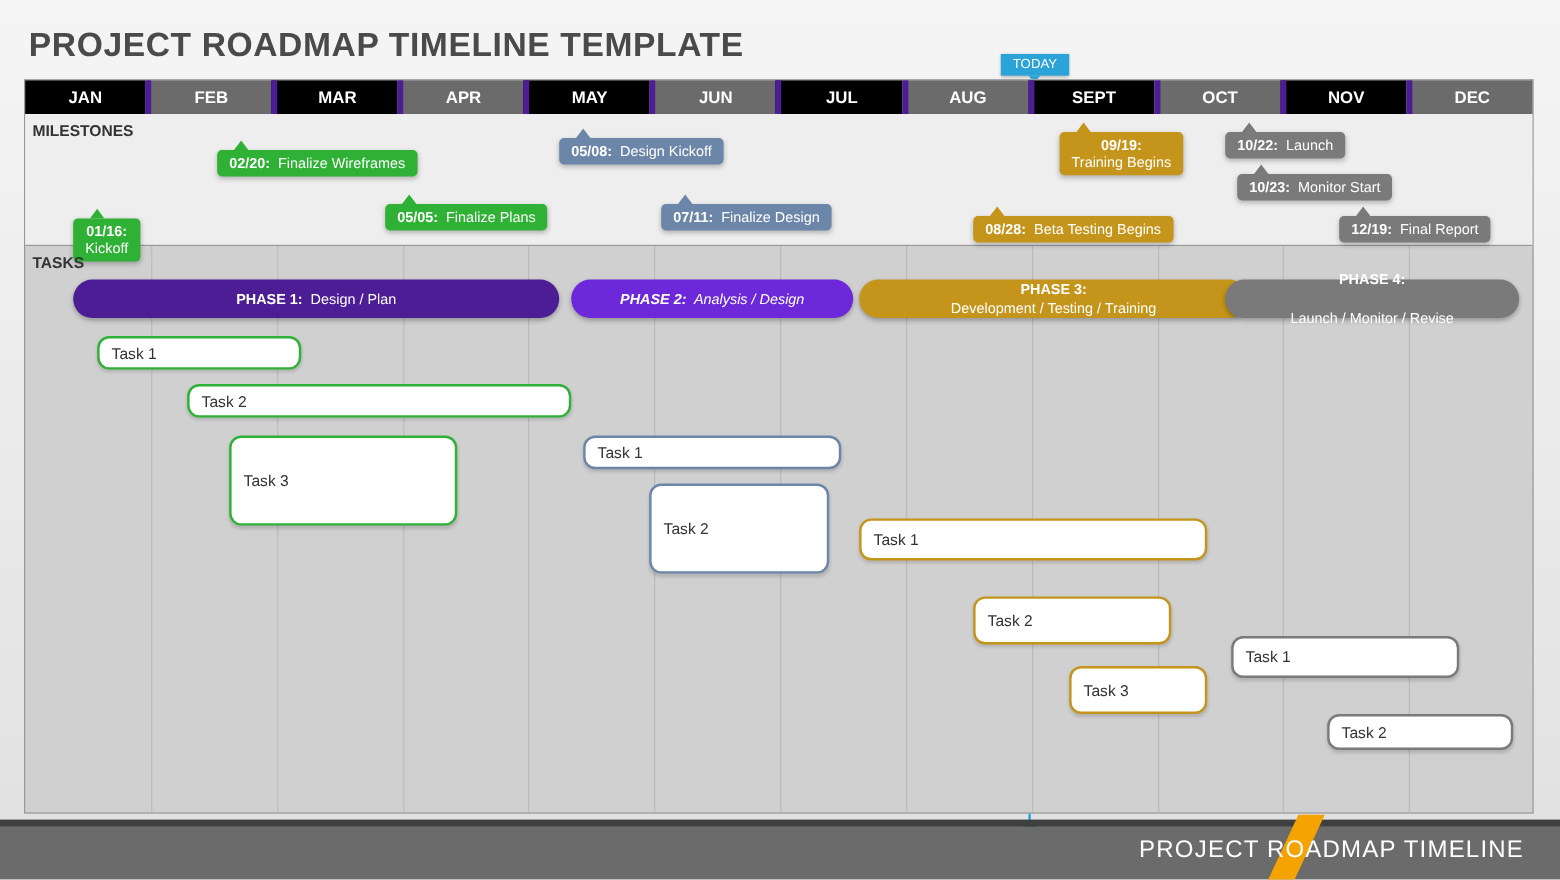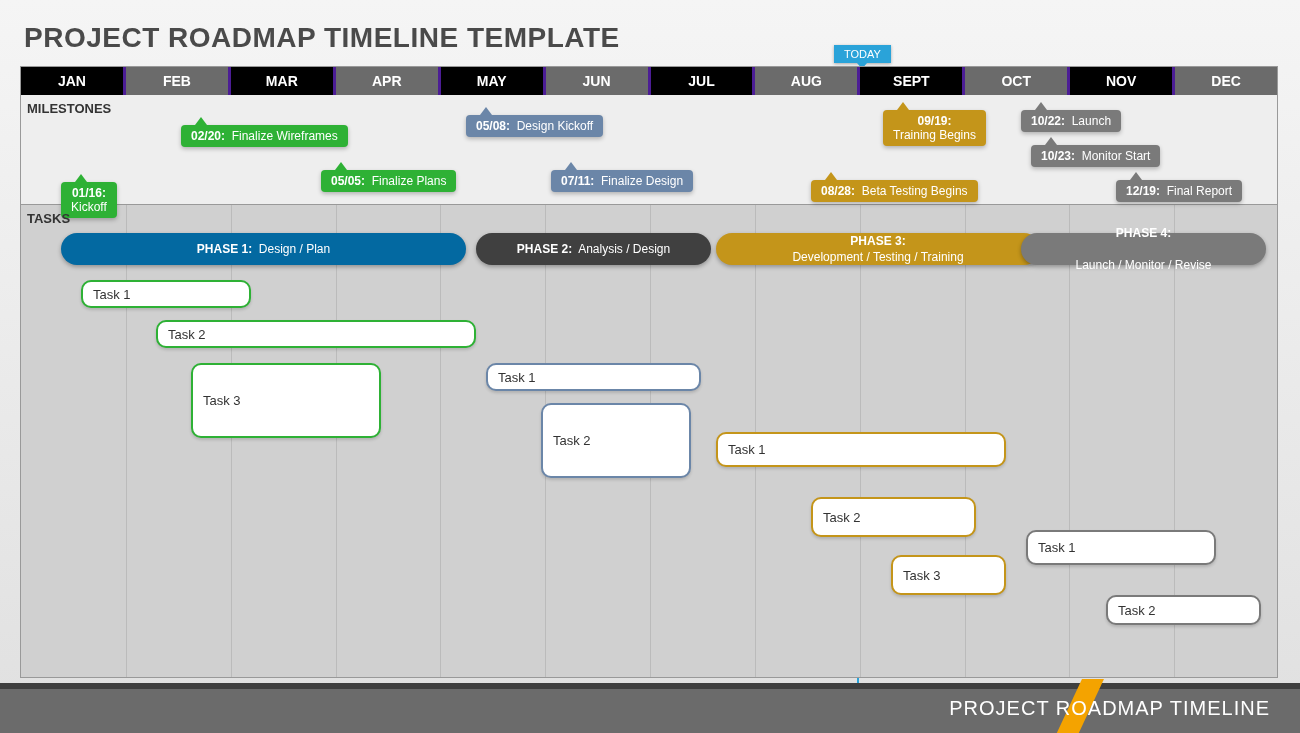--- a/index.html
+++ b/index.html
@@ -1,39 +1,39 @@
 <!DOCTYPE html>
 <html><head>
 <meta charset="utf-8">
 <style>
   * { box-sizing: border-box; margin: 0; padding: 0; }
   body { font-family: Arial, Helvetica, sans-serif; background: linear-gradient(to bottom,#f5f5f5,#e0e0e0); width:1300px; height:733px; overflow:hidden; }
   .slide { position:relative; width:1300px; height:733px; }
   .title { position:absolute; left:24px; top:22px; font-size:28px; font-weight:900; color:#4a4a4a; letter-spacing:0.5px; }
   .chart { position:absolute; left:20px; top:66px; width:1258px; height:612px; background:#d0d0d0; border:1px solid #999; }
   .months { position:relative; height:28px; display:flex; width:100%; }
-  .month { flex:1; line-height:28px; text-align:center; color:#fff; font-weight:bold; font-size:14px; border-left:3px solid #4c1d95; }
+  .month { flex:1; line-height:28px; text-align:center; color:#fff; font-weight:bold; font-size:14px; border-left:5px solid #4c1d95; }
   .month:first-child { border-left:none; }
   .month.dark { background:#000; }
   .month.gray { background:#6b6b6b; }
   .grid { position:absolute; top:28px; left:0; right:0; bottom:0; }
   .gridcol { position:absolute; top:0; bottom:0; border-left:1px solid #bbb; }
   .section-label { position:absolute; left:6px; font-size:13px; font-weight:900; color:#333; }
   .milestone-area { position:absolute; top:28px; left:0; right:0; height:110px; background:#eee; border-bottom:1px solid #999; }
   .milestone { position:absolute; padding:4px 10px; border-radius:4px; color:#fff; font-size:12px; white-space:nowrap; box-shadow:0 2px 4px rgba(0,0,0,0.25); }
   .milestone .date { font-weight:bold; }
   .milestone::before { content:""; position:absolute; top:-8px; left:14px; border-left:6px solid transparent; border-right:6px solid transparent; }
   .ms-green { background:#2eb135; } .ms-green::before { border-bottom:8px solid #2eb135; }
   .ms-blue  { background:#6b86a8; } .ms-blue::before  { border-bottom:8px solid #6b86a8; }
   .ms-gold  { background:#c4951a; } .ms-gold::before  { border-bottom:8px solid #c4951a; }
   .ms-gray  { background:#7a7a7a; } .ms-gray::before  { border-bottom:8px solid #7a7a7a; }
   .tasks-area { position:absolute; top:138px; left:0; right:0; bottom:0; }
   .phase { position:absolute; height:32px; border-radius:16px; color:#fff; text-align:center; line-height:16px; padding-top:0; display:flex; flex-direction:column; justify-content:center; font-size:12px; box-shadow:0 2px 4px rgba(0,0,0,0.3); }
   .phase .pt { font-weight:bold; }
-  .ph-green{ background:#0369a1; } .ph-blue{ background:#404040; } .ph-gold{ background:#c4951a; } .ph-gray{ background:#7a7a7a; }
+  .ph-green{ background:#4c1d95; } .ph-blue{ background:#6d28d9;font-style:italic; } .ph-gold{ background:#c4951a; } .ph-gray{ background:#7a7a7a; }
   .task { position:absolute; background:#fff; border:2px solid; border-radius:10px; font-size:13px; padding:6px 10px; color:#333; box-shadow:0 2px 3px rgba(0,0,0,0.15); }
   .bd-green{ border-color:#2eb135; } .bd-blue{ border-color:#6b86a8; } .bd-gold{ border-color:#c4951a; } .bd-gray{ border-color:#7a7a7a; }
   .today-flag { position:absolute; background:#2aa3d9; color:#fff; font-size:11px; font-weight:normal; padding:3px 10px; white-space:nowrap; box-shadow:0 1px 3px rgba(0,0,0,0.3); }
   .today-flag::after { content:""; position:absolute; left:50%; margin-left:-5px; bottom:-6px; border-left:5px solid transparent; border-right:5px solid transparent; border-top:6px solid #2aa3d9; }
   .today-line { position:absolute; width:2px; background:#2aa3d9; }
   .today-dot { position:absolute; width:10px; height:10px; border-radius:50%; background:#2aa3d9; margin-left:-4px; }
   .footer { position:absolute; left:0; right:0; bottom:0; height:44px; background:#6b6b6b; }
   .footer-stripe { position:absolute; top:-6px; left:0; right:0; height:6px; background:#3f3f3f; }
   .footer-text { position:absolute; right:30px; top:8px; color:#fff; font-size:20px; font-weight:300; letter-spacing:1px; }
   .footer-slash { position:absolute; right:210px; top:-10px; width:22px; height:60px; background:#f4a300; transform:skewX(-25deg); }

